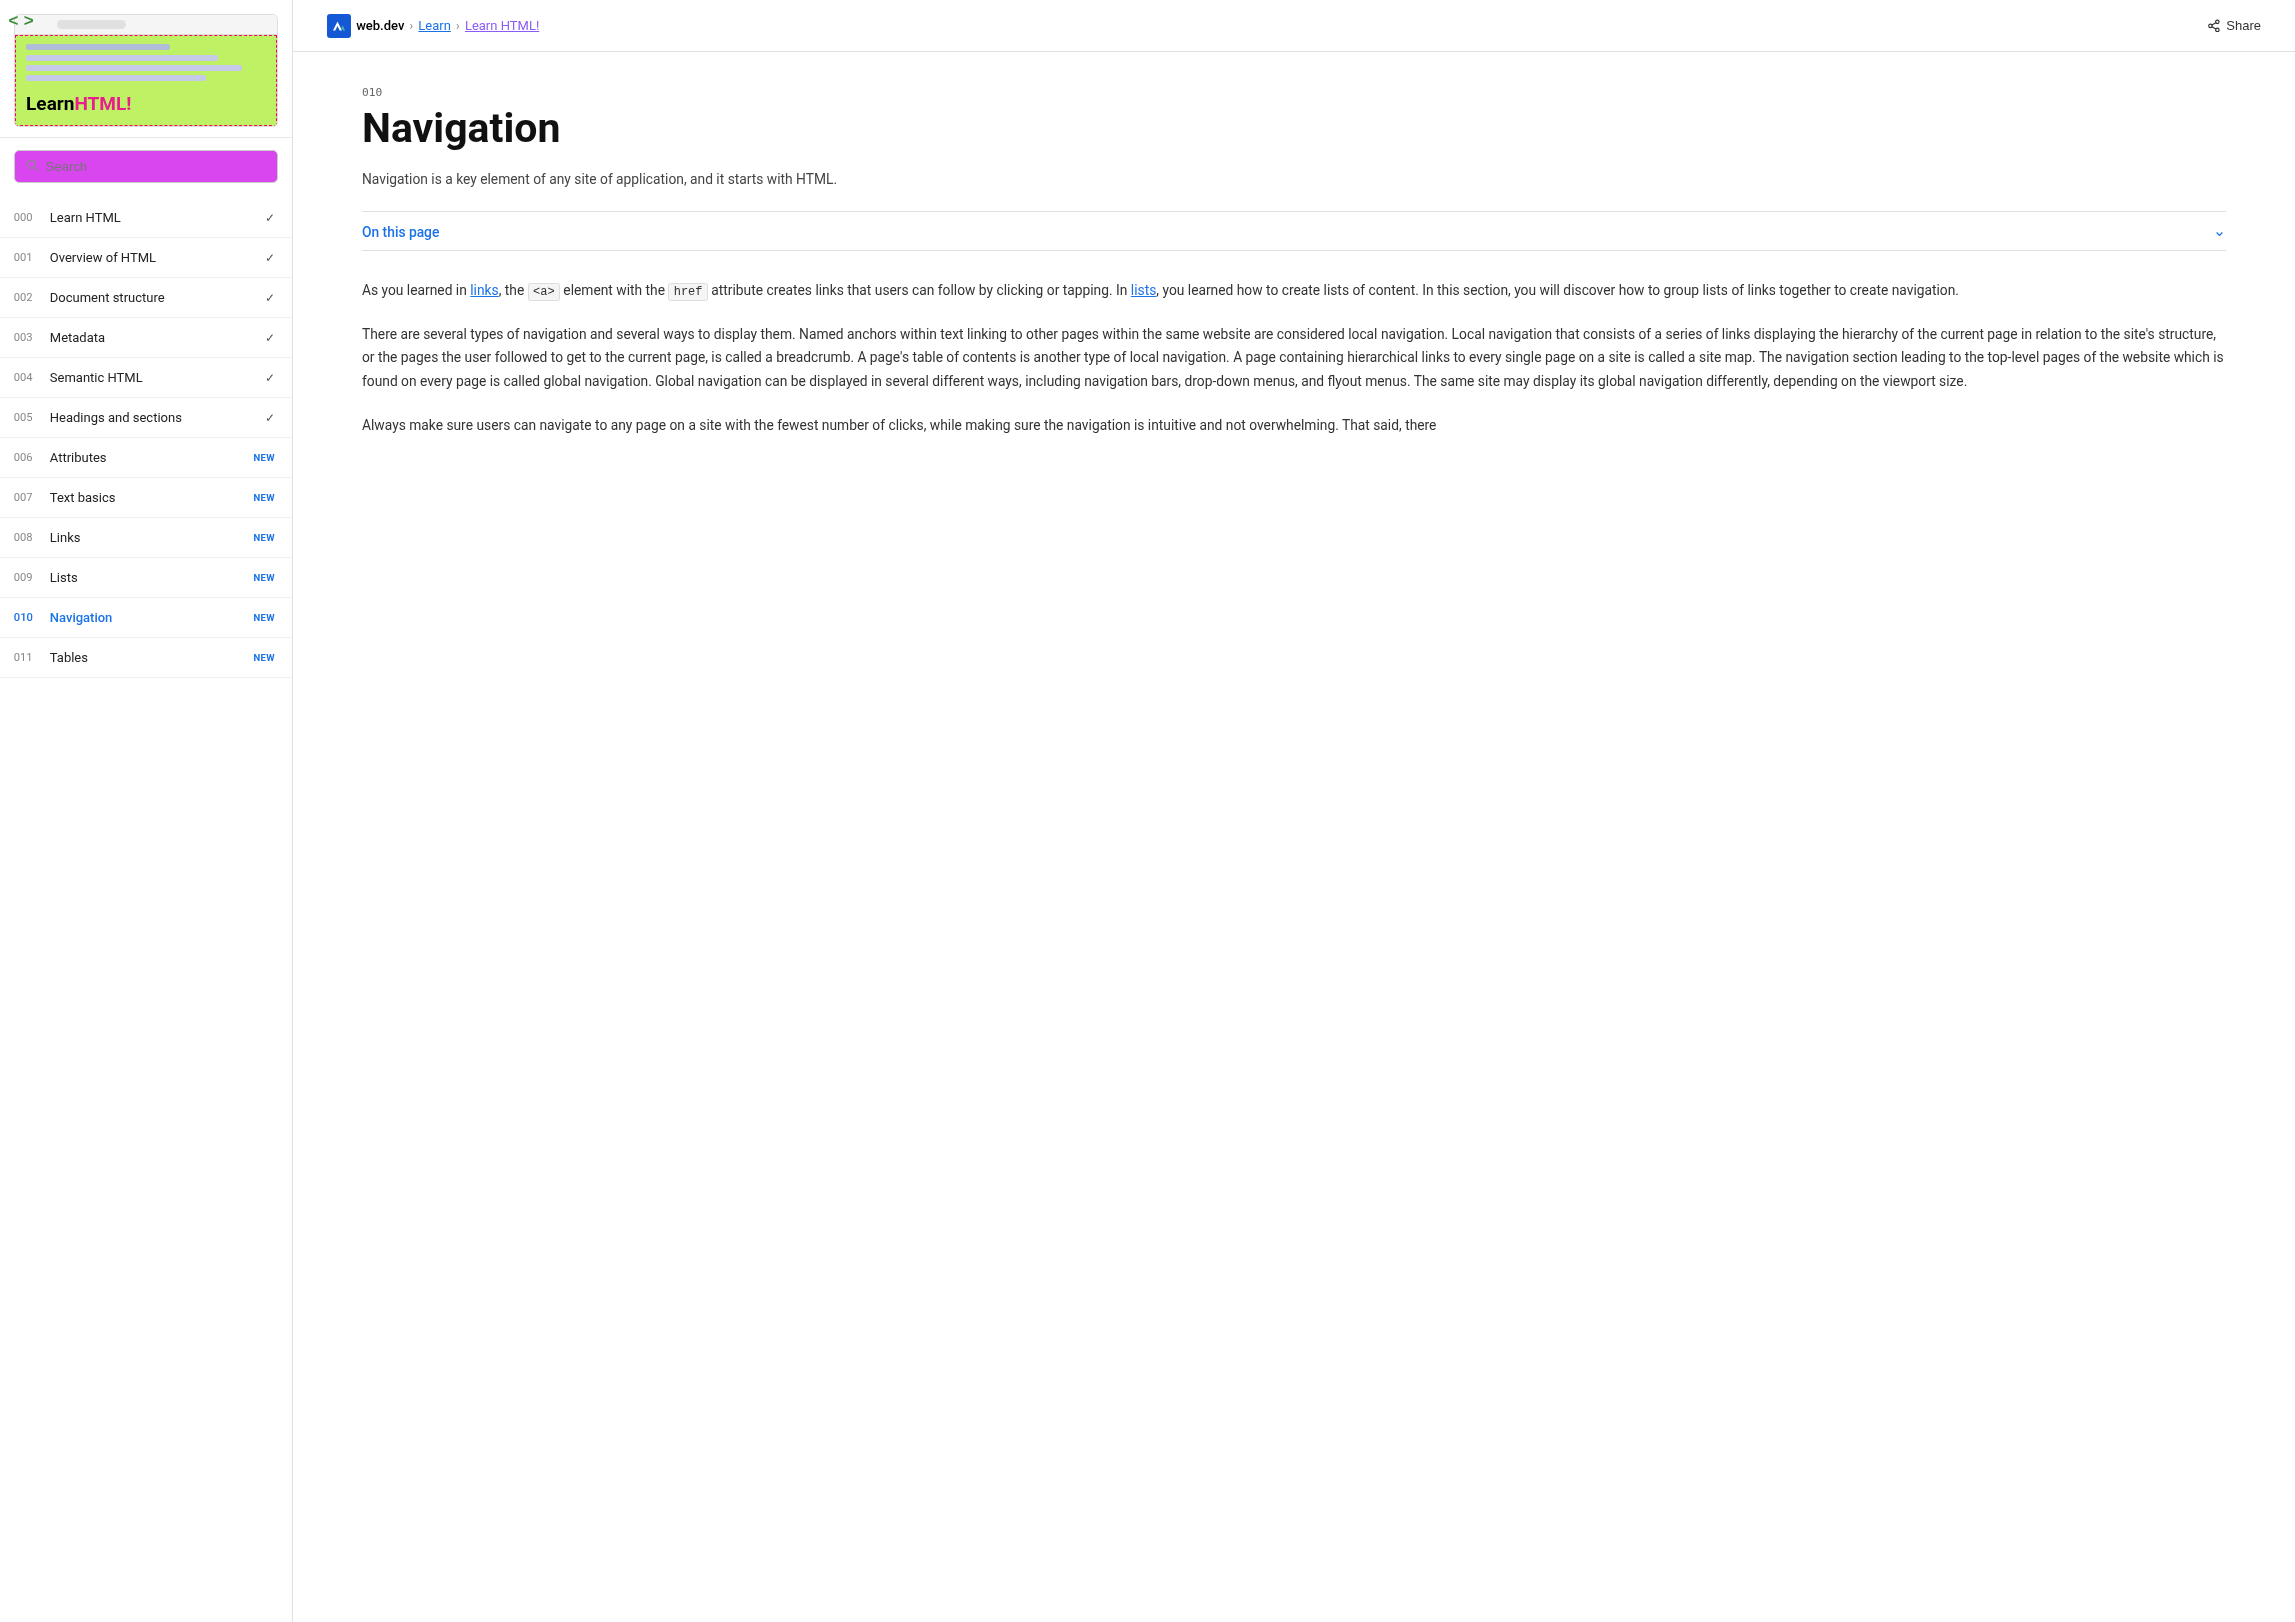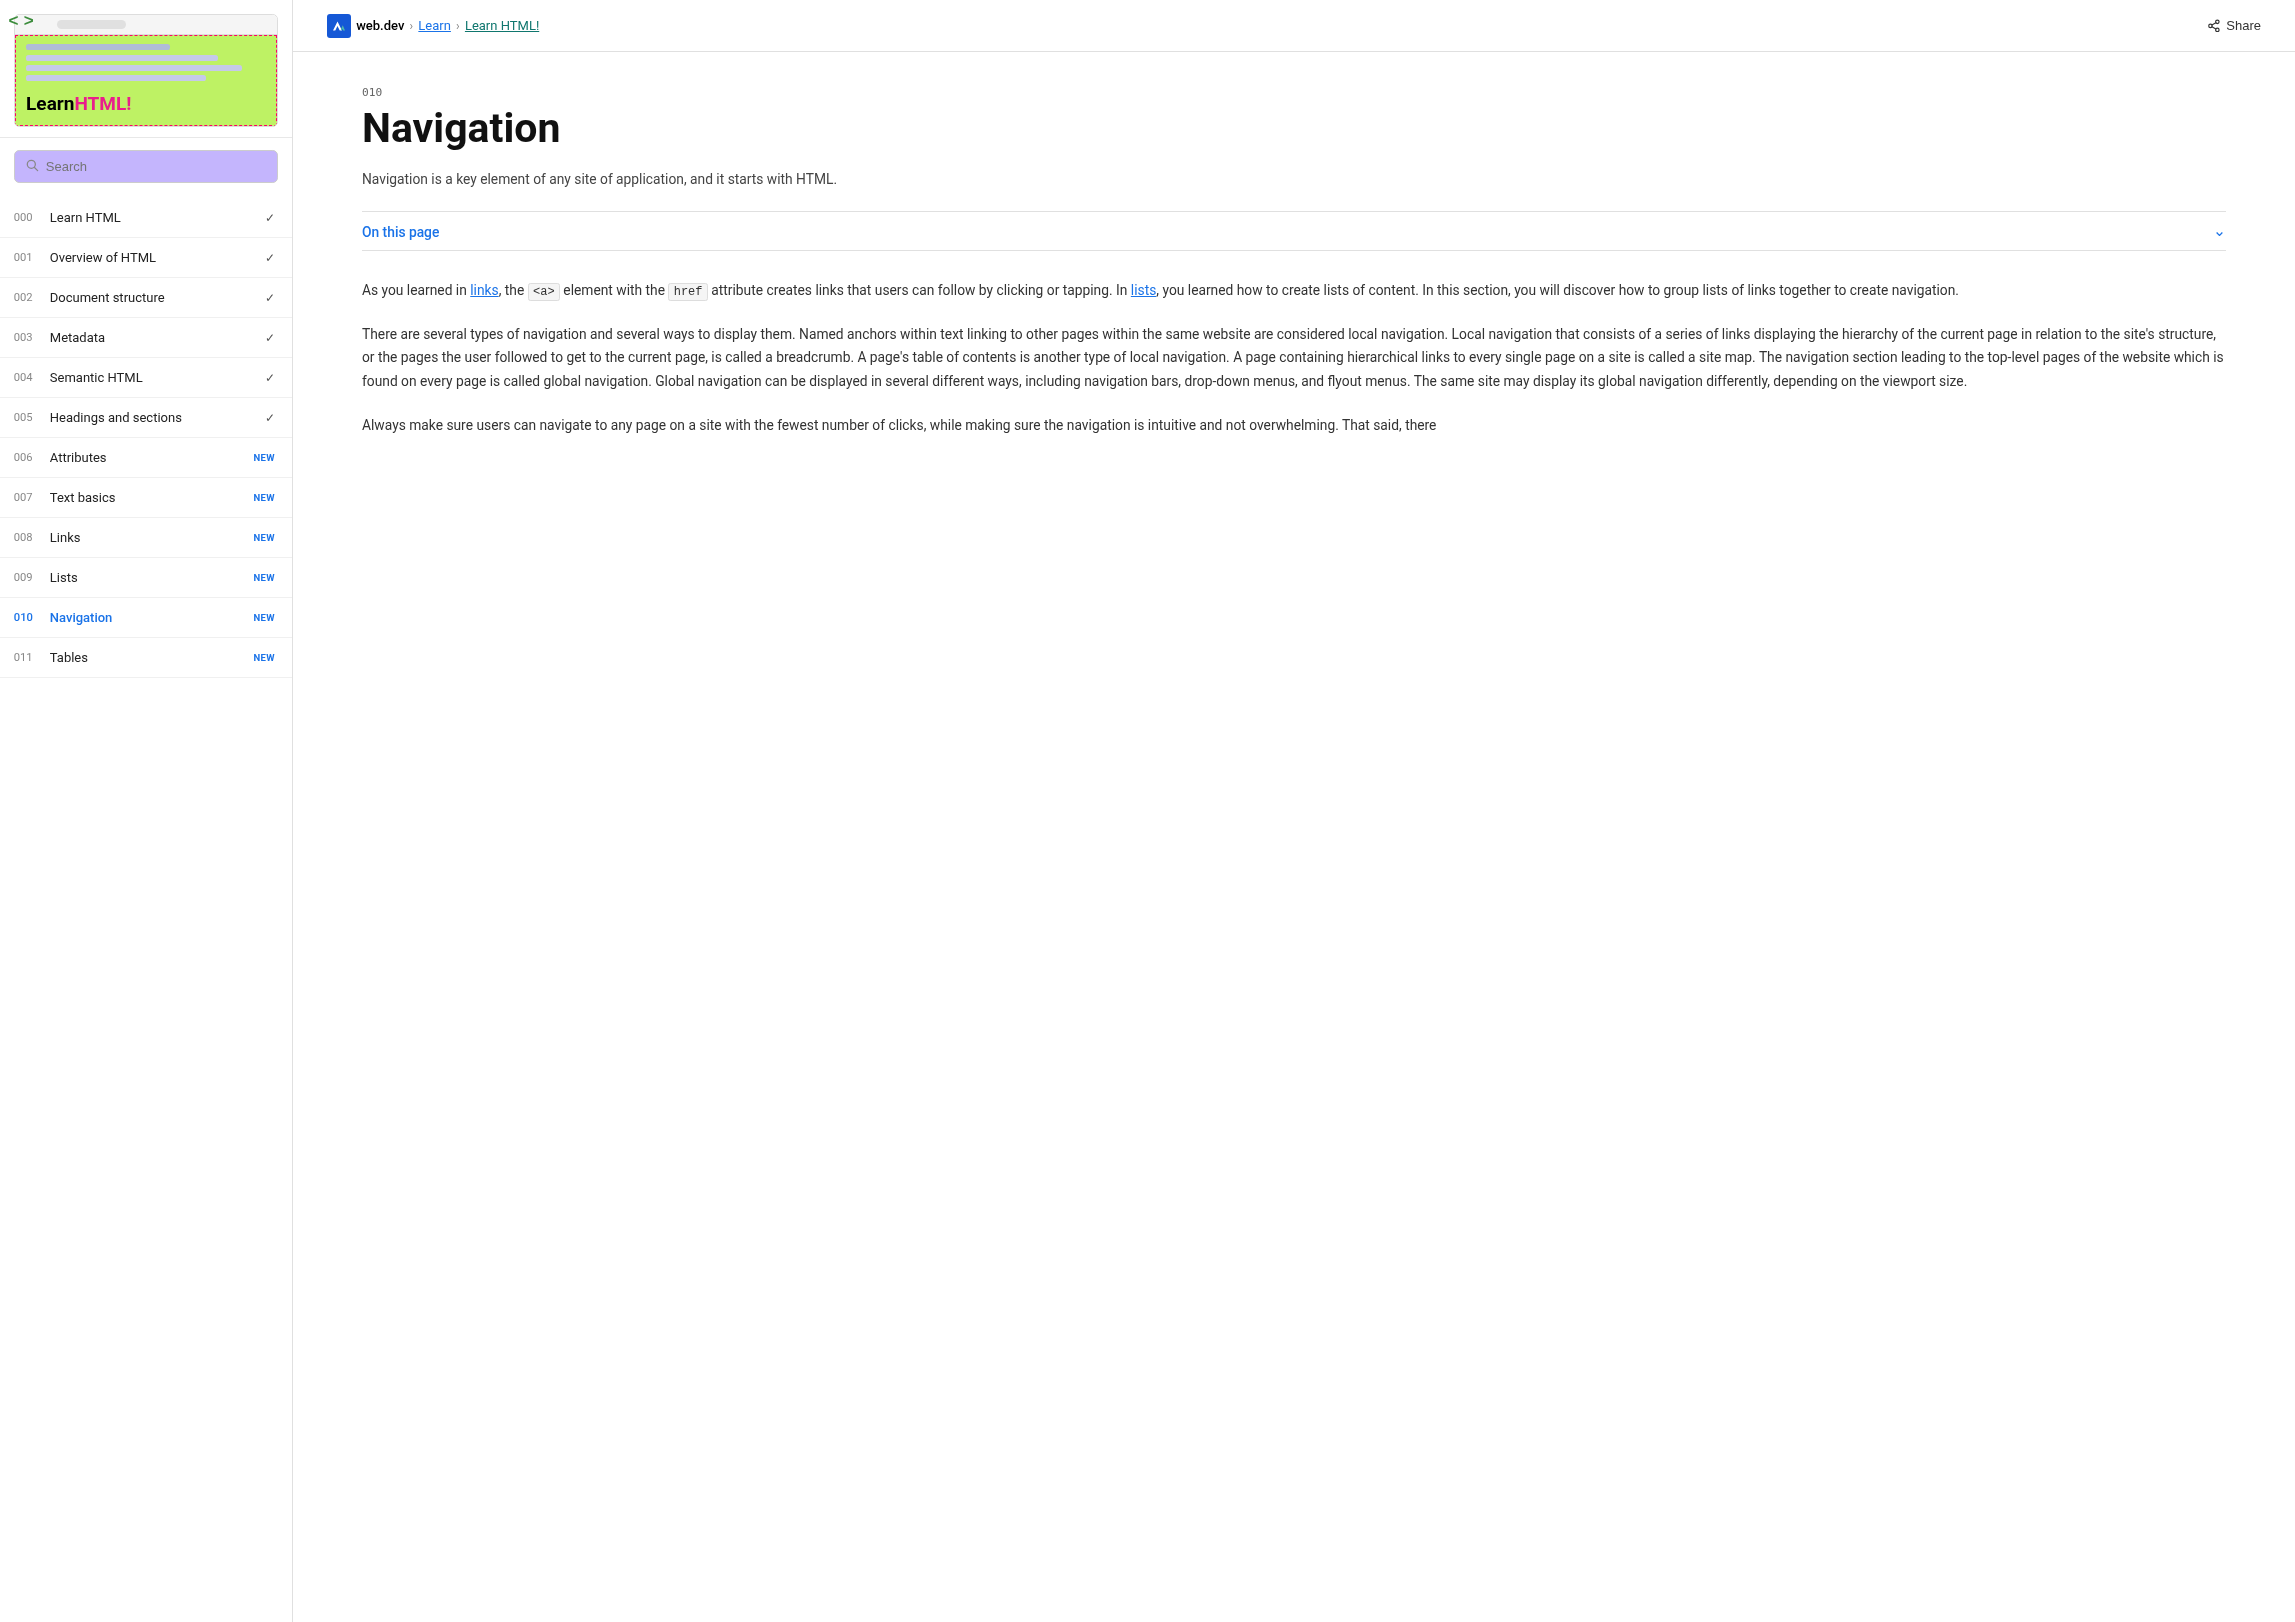--- a/index.html
+++ b/index.html
@@ -76,21 +76,21 @@
       padding: 12px 13.8px;
     }
 
     .search-input-wrapper {
       border: 0.9px solid #ccc;
       border-radius: 5.2px;
       display: flex;
       align-items: center;
       padding: 6.9px 10.3px;
       gap: 6.9px;
-      background: #c4b5fd;
+      background: #d946ef;
     }
 
     .search-icon-svg {
       color: #888;
       flex-shrink: 0;
     }
 
     .search-input {
       border: none;
       outline: none;
@@ -194,21 +194,21 @@
       font-size: 12px;
     }
 
     .breadcrumb-link {
       color: #1a73e8;
       text-decoration: underline;
       cursor: pointer;
     }
 
     .breadcrumb-current {
-      color: #0f766e;
+      color: #8b5cf6;
       text-decoration: underline;
       cursor: pointer;
     }
 
     .share-btn {
       display: flex;
       align-items: center;
       gap: 5.2px;
       font-size: 13px;
       color: #333;

